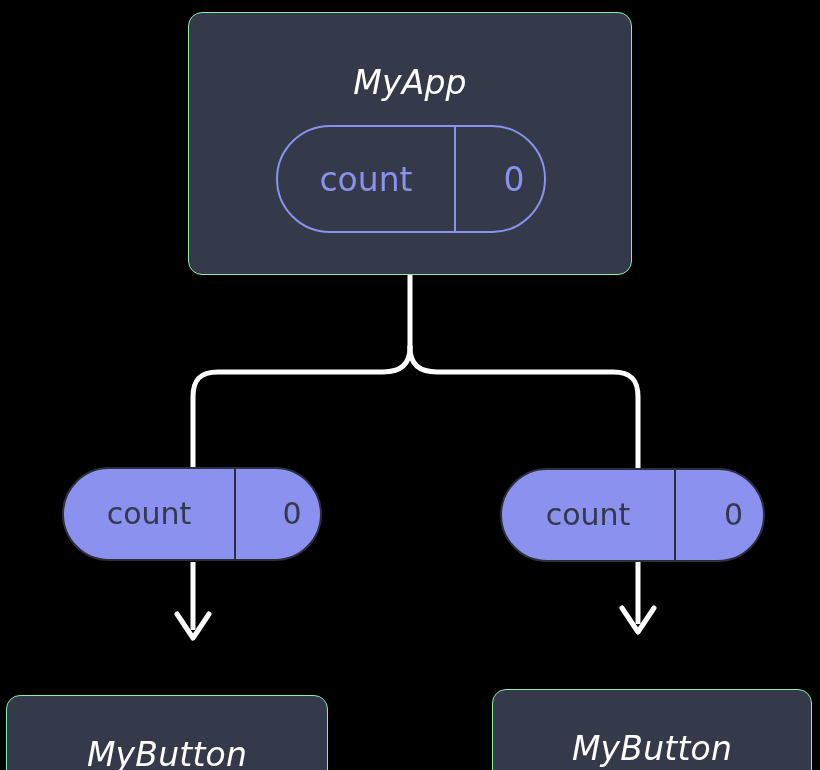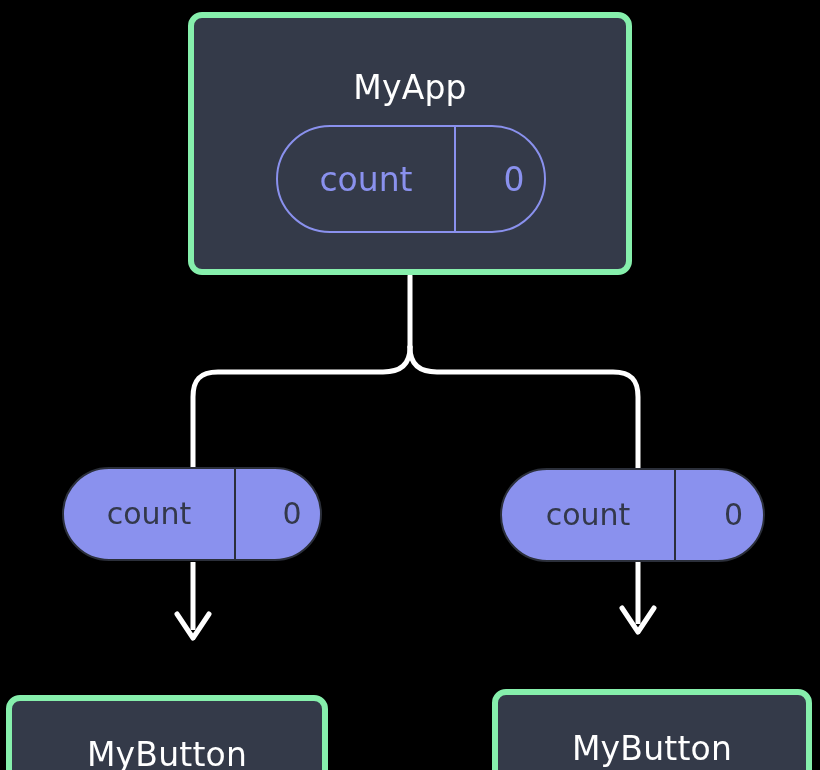--- a/index.html
+++ b/index.html
@@ -26,25 +26,26 @@
     width: 820px;
     height: 770px;
     pointer-events: none;
   }
 
   
   .card {
     position: absolute;
     box-sizing: border-box;
     background: #343a49;
-    border: 6px solid #86efac;
+    border: 1px solid #86efac;
     border-radius: 14px;
     display: flex;
     flex-direction: column;
     align-items: center;
+    font-style: italic;
   }
   .card-title {
     color: #ffffff;
     font-size: 33px;
     font-weight: 400;
     letter-spacing: 0.2px;
     line-height: 1;
     white-space: nowrap;
   }
 

